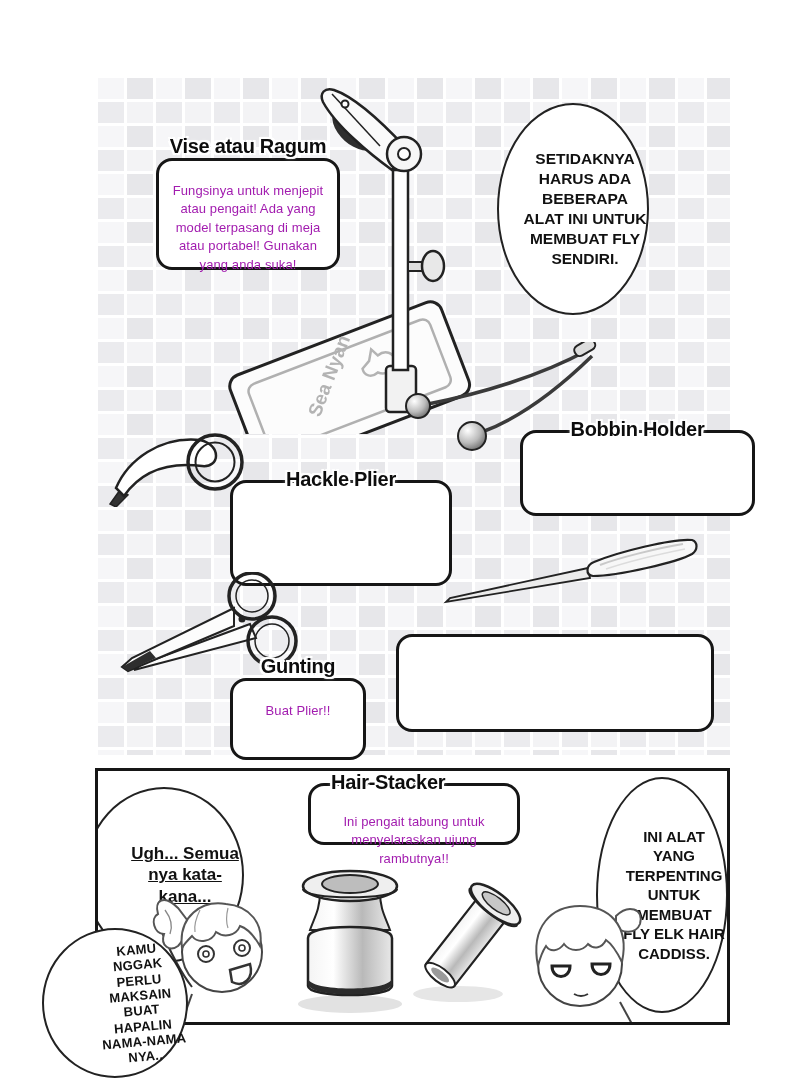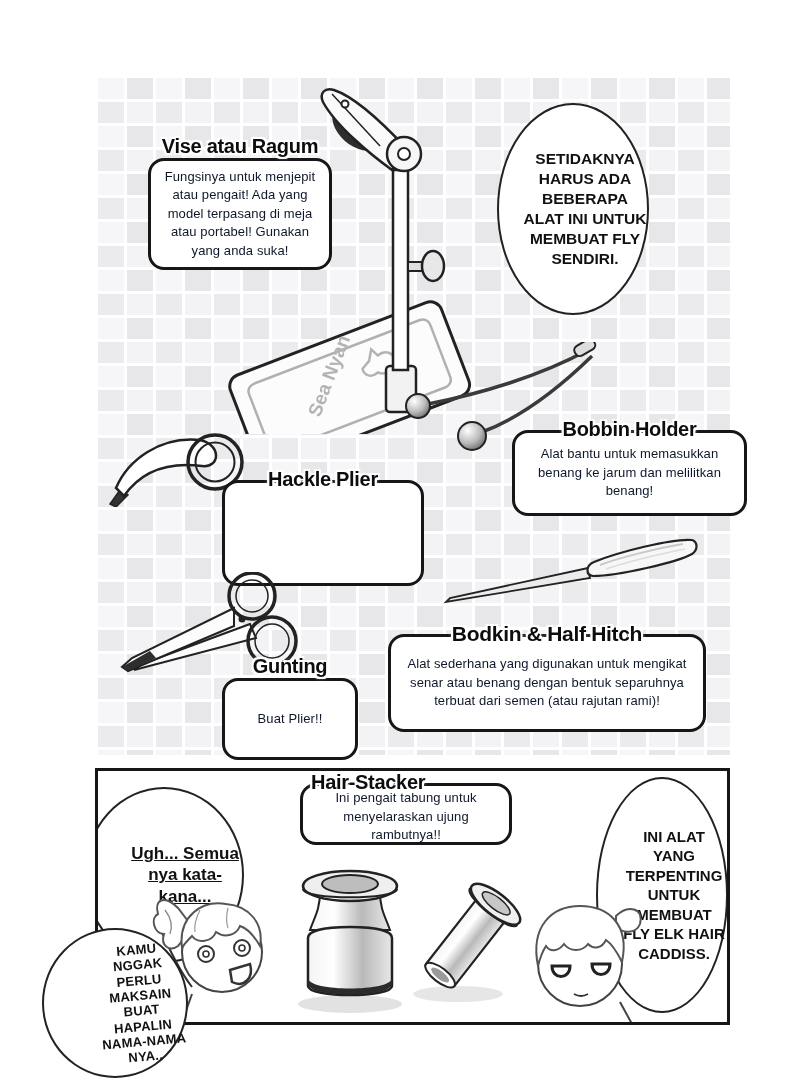--- a/index.html
+++ b/index.html
@@ -8,27 +8,27 @@
   
   #tile-bg{position:absolute;left:95px;top:75px;width:635px;height:680px;
     background-color:#f4f4f6;
     background-image:
       linear-gradient(to right,#ffffff 0 3px,rgba(0,0,0,0) 3px),
       linear-gradient(to bottom,#ffffff 0 3px,rgba(0,0,0,0) 3px),
       repeating-conic-gradient(#e7e7ea 0% 25%, #f3f3f5 25% 50%, #ebebee 50% 75%, #f6f6f8 75% 100%);
     background-size:29px 100%,100% 24px,58px 48px;}
   
   .tool-card{position:absolute;background:#fff;border:3px solid #161616;border-radius:16px;
-    box-sizing:border-box;display:flex;align-items:center;justify-content:center;padding:8px 9px;}
+    box-sizing:border-box;display:flex;justify-content:center;padding:8px 9px;margin-left:8px;}
   .tool-title{position:absolute;font-weight:bold;font-size:20px;letter-spacing:-0.3px;white-space:nowrap;
     color:#0d0d0d;
     text-shadow:-2px -2px 0 #fff,2px -2px 0 #fff,-2px 2px 0 #fff,2px 2px 0 #fff,0 0 5px #fff;}
   .title-top-center{left:50%;transform:translateX(-50%);top:-15px;}
   .title-above{left:50%;transform:translateX(-50%);top:-26px;}
-  .tool-desc{font-size:13px;line-height:1.42;text-align:center;color:#0f172a;letter-spacing:0.1px;}
+  .tool-desc{font-size:13px;line-height:1.42;text-align:center;color:#a21caf;letter-spacing:0.1px;}
   
   .bubble{position:absolute;background:#fff;border:2.5px solid #222;border-radius:50%;
     display:flex;align-items:center;justify-content:flex-end;box-sizing:border-box;text-align:center;}
   .bubble p{margin:0;font-weight:bold;color:#111;}
   
   #bottom-panel{position:absolute;left:95px;top:768px;width:635px;height:257px;background:#fff;
     border:3px solid #161616;box-sizing:border-box;overflow:hidden;}
   .abs{position:absolute;}
   svg{display:block;}
 </style>
@@ -76,31 +76,30 @@
     </defs>
     <path d="M238,8 C190,34 130,52 78,62" stroke="#3a3a3a" stroke-width="3.5" fill="none"></path>
     <path d="M242,14 C205,50 170,76 132,90" stroke="#3a3a3a" stroke-width="3.5" fill="none"></path>
     <rect x="224" y="0" width="22" height="11" rx="5" transform="rotate(-30 235 6)" fill="#ddd" stroke="#222" stroke-width="2"></rect>
     <circle cx="68" cy="64" r="12" fill="url(#met1)" stroke="#222" stroke-width="2"></circle>
     <circle cx="122" cy="94" r="14" fill="url(#met1)" stroke="#222" stroke-width="2"></circle>
   </svg>
 
   <div class="tool-card" style="left:512px;top:430px;width:235px;height:86px;">
     <span class="tool-title title-top-center">Bobbin Holder</span>
-    <p class="tool-desc">Alat bantu untuk memasukkan benang ke jarum dan melilitkan benang!</p>
   </div>
 
   <svg class="abs" style="left:108px;top:412px;" width="165" height="95" viewBox="0 0 165 95">
     <path d="M12,78 L2,92 L8,95 L20,83 Z" fill="#333" stroke="#222" stroke-width="1.5"></path>
     <path d="M92,28 C52,24 20,48 8,76 L16,84 C34,58 62,50 94,54 C112,56 114,33 92,28 Z" fill="#fff" stroke="#222" stroke-width="2.5"></path>
     <circle cx="107" cy="50" r="27" fill="none" stroke="#222" stroke-width="3.5"></circle>
     <circle cx="107" cy="50" r="19.5" fill="none" stroke="#222" stroke-width="2"></circle>
   </svg>
 
-  <div class="tool-card" style="left:222px;top:480px;width:202px;height:106px;">
+  <div class="tool-card" style="left:222px;top:480px;width:222px;height:106px;">
     <span class="tool-title title-top-center">Hackle Plier</span>
   </div>
 
   <svg class="abs" style="left:108px;top:572px;" width="205" height="105" viewBox="0 0 205 105">
     <path d="M142,52 L34,92 L26,98 L148,66 Z" fill="#fcfcfc" stroke="#222" stroke-width="2"></path>
     <path d="M126,36 L24,86 L14,95 L20,99 L126,54 Z" fill="#fcfcfc" stroke="#222" stroke-width="2"></path>
     <path d="M42,79 L14,95 L20,99 L48,86 Z" fill="#2e2e2e"></path>
     <circle cx="134" cy="47" r="3.5" fill="#222"></circle>
     <circle cx="144" cy="24" r="23" fill="none" stroke="#222" stroke-width="3.5"></circle>
     <circle cx="144" cy="24" r="16" fill="none" stroke="#222" stroke-width="1.5"></circle>
@@ -114,36 +113,34 @@
   </div>
 
   <svg class="abs" style="left:438px;top:532px;" width="262" height="75" viewBox="0 0 262 75">
     <path d="M150,36 L12,66 L8,70 L152,46 Z" fill="#ececec" stroke="#222" stroke-width="1.8"></path>
     <path d="M254,8 C236,6 180,20 156,30 C148,33 147,43 155,44 C180,44 240,30 254,22 C260,18 260,10 254,8 Z" fill="#f7f7f7" stroke="#222" stroke-width="2.2"></path>
     <path d="M245,12 C220,16 180,26 162,33" stroke="#c9c9c9" stroke-width="2" fill="none"></path>
     <path d="M247,17 C222,22 186,31 168,37" stroke="#dcdcdc" stroke-width="1.5" fill="none"></path>
   </svg>
 
   <div class="tool-card" style="left:388px;top:634px;width:318px;height:98px;">
-    <span class="tool-title title-top-center" style="font-size:21px;">Bodkin &amp; Half Hitch</span>
-    <p class="tool-desc">Alat sederhana yang digunakan untuk mengikat senar atau benang dengan bentuk separuhnya terbuat dari semen (atau rajutan rami)!</p>
   </div>
 
   <div id="bottom-panel">
 
     <div class="bubble" style="left:-14px;top:16px;width:160px;height:176px;">
       <p style="font-size:17px;width:114px;line-height:1.25;text-decoration:underline;">Ugh... Semua nya kata-kana...</p>
     </div>
 
     <svg class="abs" style="left:52px;top:150px;" width="50" height="70" viewBox="0 0 50 70">
       <path d="M8,2 C18,26 28,48 42,66" stroke="#333" stroke-width="2" fill="none"></path>
     </svg>
 
     <div class="tool-card" style="left:202px;top:12px;width:212px;height:62px;">
-      <span class="tool-title" style="left:8px;top:-15px;">Hair-Stacker</span>
+      <span class="tool-title" style="left:20px;top:-15px;">Hair-Stacker</span>
       <p class="tool-desc" style="padding-top:6px;">Ini pengait tabung untuk menyelaraskan ujung rambutnya!!</p>
     </div>
 
     <svg class="abs" style="left:190px;top:81px;" width="245" height="172" viewBox="0 0 245 172">
       <defs>
         <linearGradient id="met2" x1="0" y1="0" x2="1" y2="0">
           <stop offset="0%" stop-color="#f4f4f4"></stop>
             <stop offset="30%" stop-color="#ffffff"></stop>
           <stop offset="65%" stop-color="#b9b9b9"></stop>
             <stop offset="100%" stop-color="#e8e8e8"></stop>

